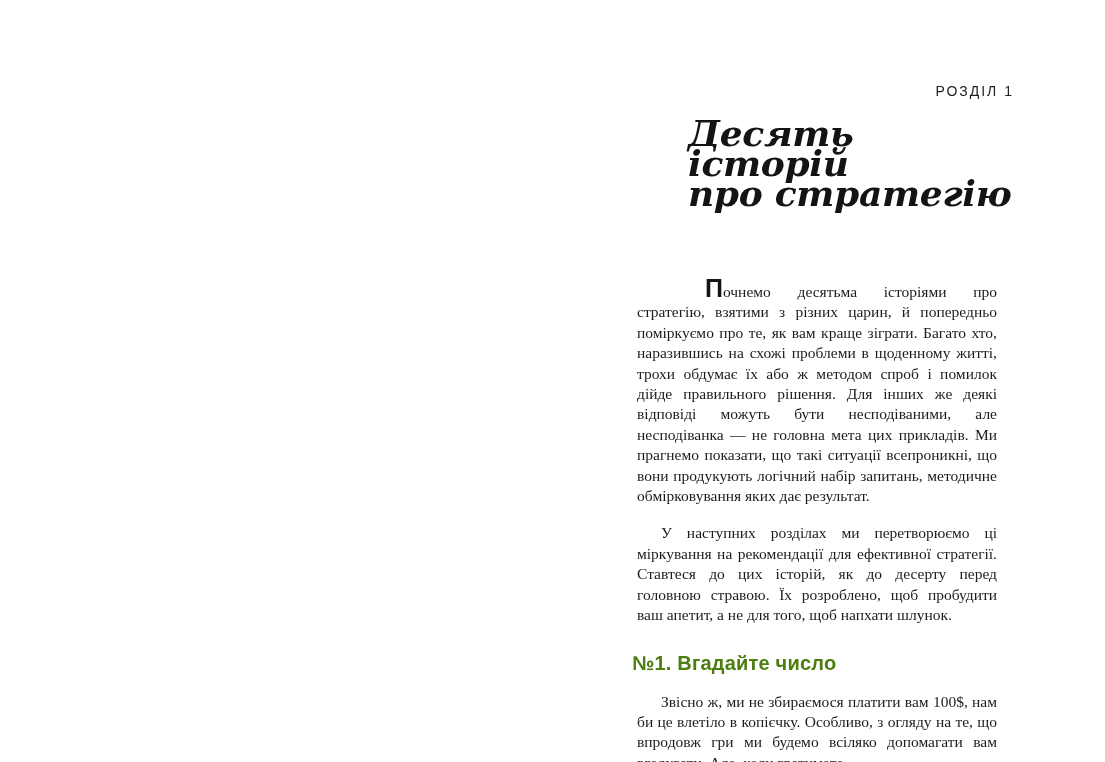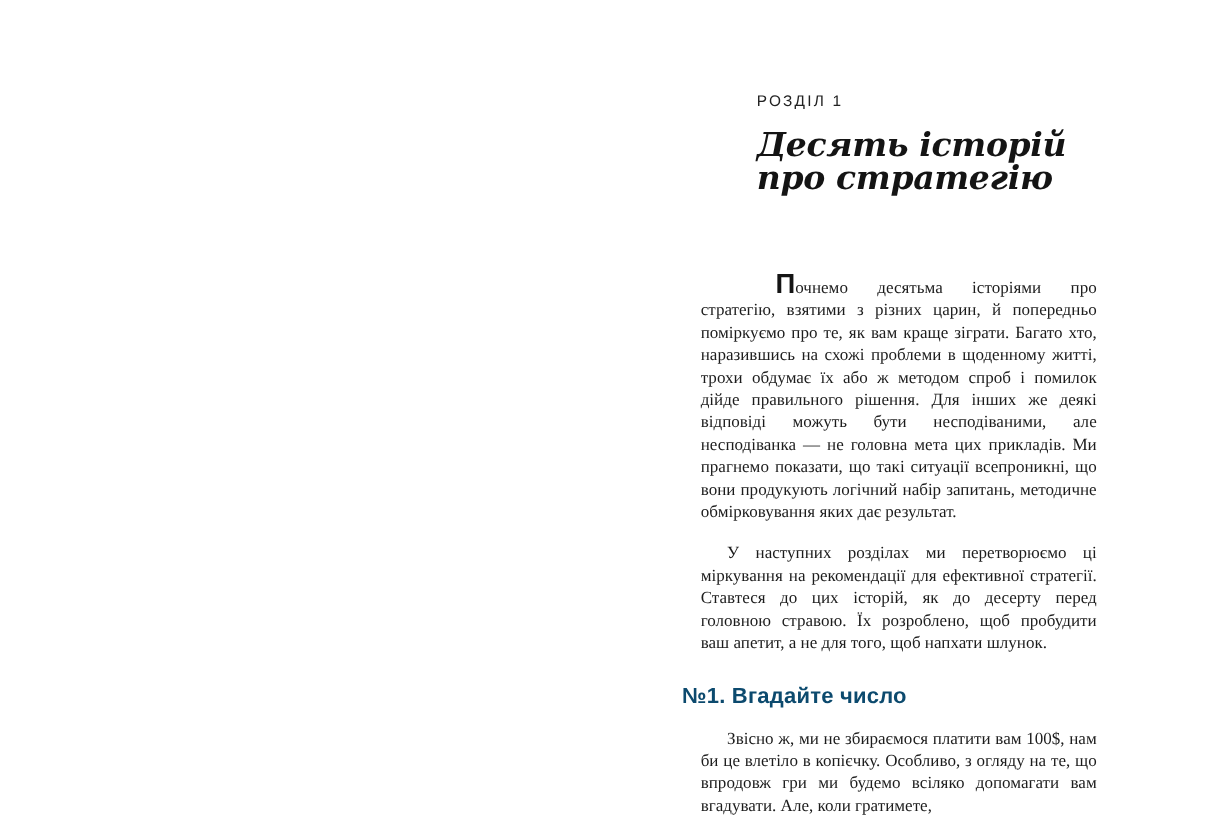--- a/index.html
+++ b/index.html
@@ -23,27 +23,28 @@
     width: 394px;
   }
   .chapter-label {
     margin: 84px 0 0 68px;
     font-family: "Liberation Sans", sans-serif;
     font-size: 14px;
     line-height: 14px;
     letter-spacing: 2px;
     font-weight: 400;
     color: #222222;
+    text-align: right;
   }
   .chapter-title {
     margin: 20px 0 16px 68px;
     font-family: "DejaVu Serif", serif;
     font-style: italic;
     font-weight: bold;
-    font-size: 30px;
+    font-size: 36px;
     line-height: 30px;
     color: #141414;
     letter-spacing: -0.3px;
   }
   .title-line { display: block; }
   .body-text { margin-top: 74px; }
   .para {
     margin: 17px;
     font-size: 15.5px;
     line-height: 20.4px;
@@ -55,27 +56,27 @@
   .para.opening { text-indent: 68px; }
   .para.indent { text-indent: 24px; }
   .lead-cap {
     font-family: "Liberation Sans", sans-serif;
     font-weight: bold;
     font-size: 25px;
     line-height: 0;
     color: #141414;
   }
   .section-heading {
-    margin: 27px 0 19px 0;
+    margin: 27px 0 19px 12px;
     font-family: "Liberation Sans", sans-serif;
     font-weight: bold;
     font-size: 20px;
     line-height: 20px;
     letter-spacing: 0.2px;
-    color: #0c4a6e;
+    color: #4d7c0f;
   }
 </style>
 </head>
 <body>
 
 <div class="page">
   <main class="content">
 
     <div class="chapter-label">РОЗДІЛ 1</div>
 

